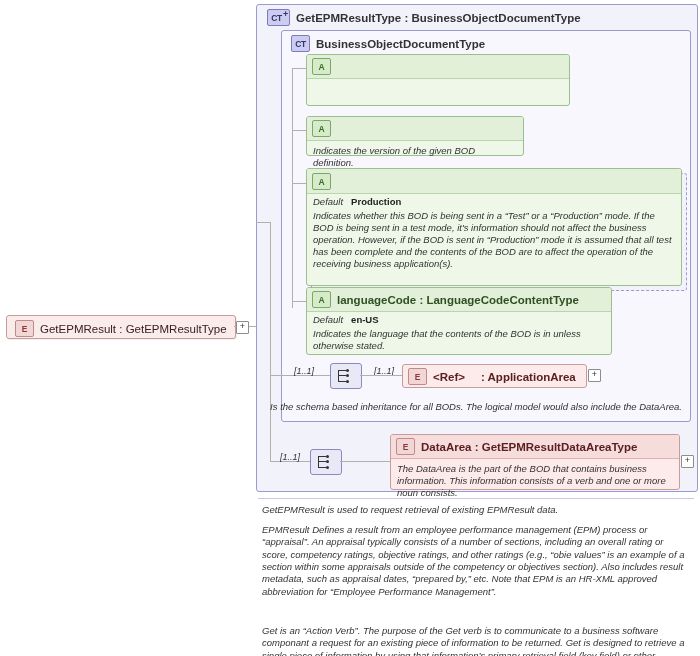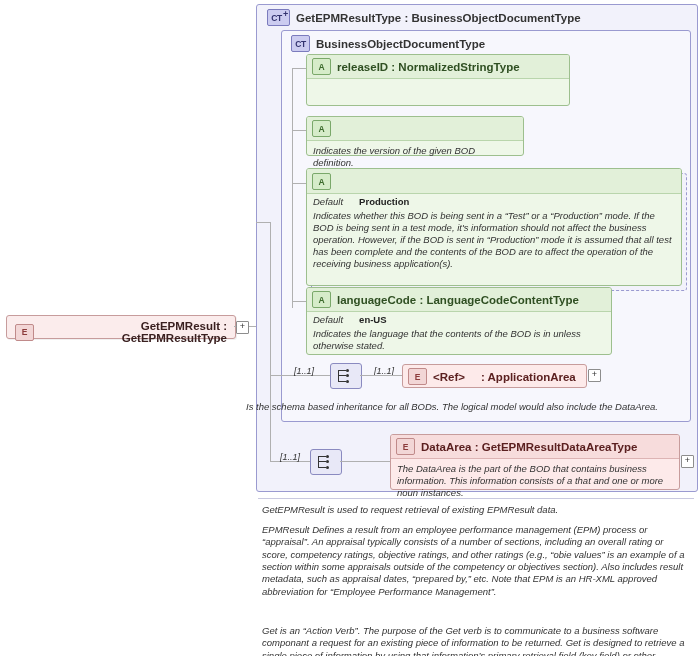--- a/index.html
+++ b/index.html
@@ -62,21 +62,21 @@
   .attr{
     position:absolute;
     border:1px solid #9dbf8e;
     background:#eef7e8;
     border-radius:3px;
   }
   .attr .hdr{background:#e2f0d9;border-bottom:1px solid #b9d5ac;border-radius:2px 2px 0 0;}
   .attr .hdr .title{font-weight:bold;color:#2f4f22;}
   .attr .body{padding:4px 6px;font-style:italic;font-size:9.5px;color:#333;line-height:1.25;}
   .attr .defaultrow{
-    display:flex;gap:16px;align-items:baseline;
+    display:flex;gap:8px;align-items:baseline;
     padding:2px 6px 1px 6px;font-size:9.5px;
   }
   .attr .defaultrow .k{font-style:italic;color:#333;}
   .attr .defaultrow .v{font-weight:bold;color:#222;font-style:normal;}
 
   
   .ghost{
     position:absolute;
     border:1px dashed #9a9ad0;
     background:#f2f2fb;
@@ -96,21 +96,21 @@
 
   
   .rootbox{
     position:absolute;
     border:1px solid #c79c9c;
     background:#fbecec;
     border-radius:3px;
     box-shadow:1px 1px 0 rgba(0,0,0,0.06);
   }
   .rootbox .hdr{padding:4px 8px;}
-  .rootbox .title{font-weight:bold;color:#3a2020;font-size:11.5px;}
+  .rootbox .title{font-weight:normal;color:#3a2020;font-size:11.5px;}
 
   
   .seq{
     position:absolute;
     width:30px;height:24px;
     border:1px solid #8a8ac0;
     background:#e8e8f7;
     border-radius:3px;
   }
   .seq .dot{position:absolute;width:3px;height:3px;background:#333;border-radius:50%;}
@@ -172,21 +172,20 @@
 
 <div class="ln v" style="left:292px;top:68px;height:240px;"></div>
 <div class="ln h" style="left:292px;top:68px;width:14px;"></div>
 <div class="ln h" style="left:292px;top:130px;width:14px;"></div>
 <div class="ln h" style="left:292px;top:183px;width:14px;"></div>
 <div class="ln h" style="left:292px;top:301px;width:14px;"></div>
 
 <div class="attr" style="left:306px;top:54px;width:262px;height:50px;">
   <div class="hdr">
     <span class="badge a">A</span>
-    <span class="title">releaseID : NormalizedStringType</span>
   </div>
 </div>
 
 <div class="attr" style="left:306px;top:116px;width:216px;height:38px;">
   <div class="hdr">
     <span class="badge a">A</span>
   </div>
   <div class="body">Indicates the version of the given BOD definition.</div>
 </div>
 
@@ -232,41 +231,41 @@
 <div class="ln h" style="left:360px;top:375px;width:42px;"></div>
 
 <div class="refbox" style="left:402px;top:364px;width:183px;height:22px;">
   <div class="hdr" style="border-bottom:none;background:transparent;">
     <span class="badge e">E</span>
     <span class="title">&lt;Ref&gt;</span>
     <span class="title" style="margin-left:10px;">: ApplicationArea</span>
   </div>
 </div>
 <div class="plusbox" style="left:588px;top:369px;">+</div>
-<div class="para" style="left:246px;top:401px;width:420px;">Is the schema based inheritance for all BODs. The logical model would also include the DataArea.</div>
+<div class="para" style="left:262px;top:401px;width:420px;text-align:right;">Is the schema based inheritance for all BODs. The logical model would also include the DataArea.</div>
 
 <div class="seq" style="left:310px;top:449px;">
   <div class="bar" style="left:7px;top:6px;width:1px;height:12px;"></div>
   <div class="bar" style="left:7px;top:11px;width:8px;height:1px;"></div>
   <div class="bar" style="left:7px;top:6px;width:8px;height:1px;"></div>
   <div class="bar" style="left:7px;top:17px;width:8px;height:1px;"></div>
   <div class="dot" style="left:15px;top:5px;"></div>
   <div class="dot" style="left:15px;top:10px;"></div>
   <div class="dot" style="left:15px;top:16px;"></div>
 </div>
 <div class="ln h" style="left:270px;top:461px;width:40px;"></div>
 <div class="card" style="left:280px;top:452px;">[1..1]</div>
 <div class="ln h" style="left:340px;top:461px;width:50px;"></div>
 
 <div class="refbox" style="left:390px;top:434px;width:288px;height:54px;">
   <div class="hdr">
     <span class="badge e">E</span>
     <span class="title">DataArea : GetEPMResultDataAreaType</span>
   </div>
-  <div class="body">The DataArea is the part of the BOD that contains business information. This information consists of a that and one or more noun instances.</div>
+  <div class="body">The DataArea is the part of the BOD that contains business information. This information consists of a verb and one or more noun consists.</div>
 </div>
 <div class="plusbox" style="left:681px;top:455px;">+</div>
 
 <div class="sep" style="left:258px;top:498px;width:436px;"></div>
 
 <div class="para" style="left:262px;top:504px;width:424px;">GetEPMResult is used to request retrieval of existing EPMResult data.</div>
 <div class="para" style="left:262px;top:524px;width:424px;">EPMResult  Defines a result from an employee performance management (EPM) process or “appraisal”. An appraisal typically consists of a number of sections, including an overall rating or score, competency ratings, objective ratings, and other ratings (e.g., “obie values” is an example of a section within some appraisals outside of the competency or objectives section). Also includes result metadata, such as appraisal dates, “prepared by,” etc. Note that EPM is an HR-XML approved abbreviation for “Employee Performance Management”.</div>
 <div class="para" style="left:262px;top:625px;width:424px;">Get is an “Action Verb”. The purpose of the Get verb is to communicate to a business software componant a request for an existing piece of information to be returned. Get is designed to retrieve a single piece of information by using that information’s primary retrieval field (key field) or other significant property. Get provides two types of retrieval capabilities: Field-Based Selection and Data Type Selection.</div>
 
 </body></html>

